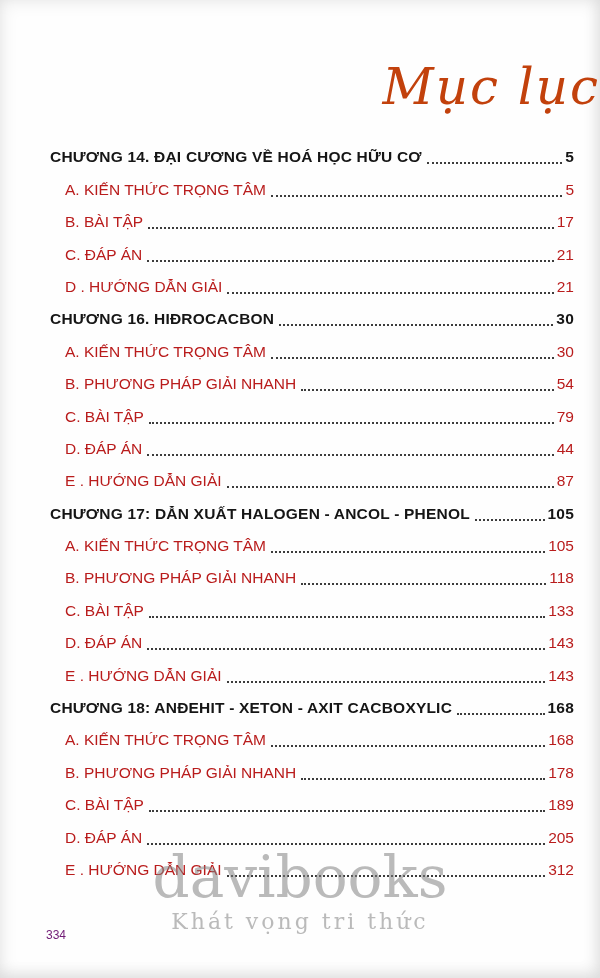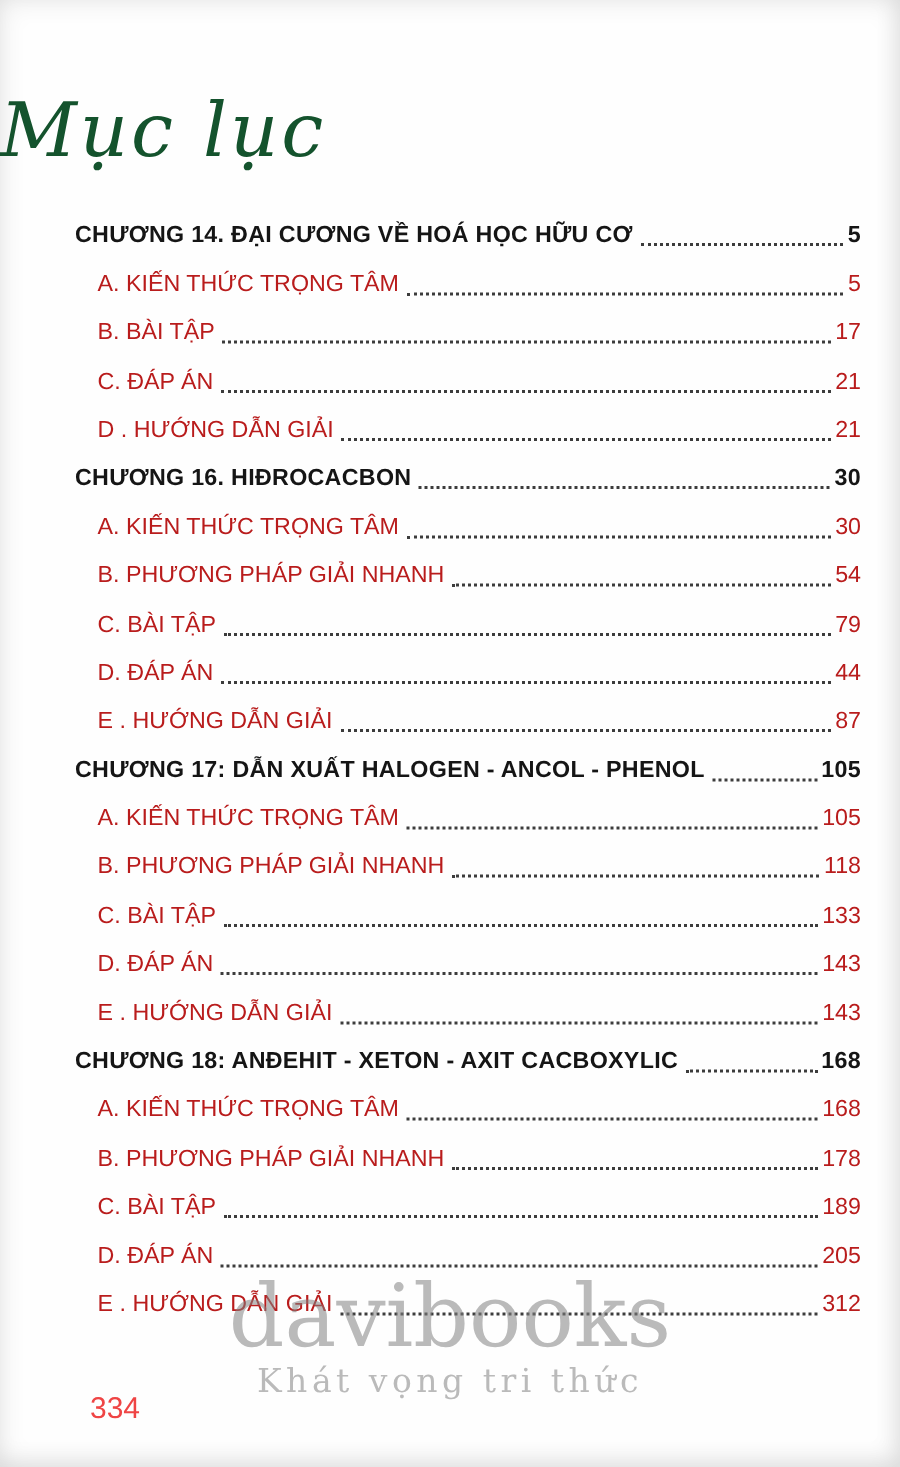--- a/index.html
+++ b/index.html
@@ -14,26 +14,26 @@
     height: 978px;
     background: #fefefe;
     overflow: hidden;
     box-shadow: inset 0 0 18px rgba(0,0,0,0.10), inset -4px -6px 14px rgba(0,0,0,0.06);
   }
   .title {
     position: absolute;
     top: 58px;
     left: 0;
     right: 0;
-    text-align: left;
+    text-align: right;
     font-family: "DejaVu Serif", serif;
     font-style: italic;
     font-size: 50px;
     font-weight: 500;
-    color: #14532d;
+    color: #c2410c;
     letter-spacing: 2px;
   }
   .toc {
     position: absolute;
     top: 140px;
     left: 50px;
     right: 26px;
   }
   .toc-row {
     display: flex;
@@ -59,24 +59,24 @@
     flex: 1;
     min-width: 12px;
     border-bottom: 2px dotted #3c3c3c;
     margin: 0 3px 8px 5px;
   }
   .toc-page {
     padding-bottom: 6px;
   }
   .footer-page-number {
     position: absolute;
-    left: 60px;
+    left: 46px;
     top: 928px;
-    font-size: 20px;
-    color: #ef4444;
+    font-size: 12px;
+    color: #701a75;
   }
   .watermark {
     position: absolute;
     left: 0;
     right: 0;
     top: 848px;
     text-align: center;
     pointer-events: none;
   }
   .wm-brand {

